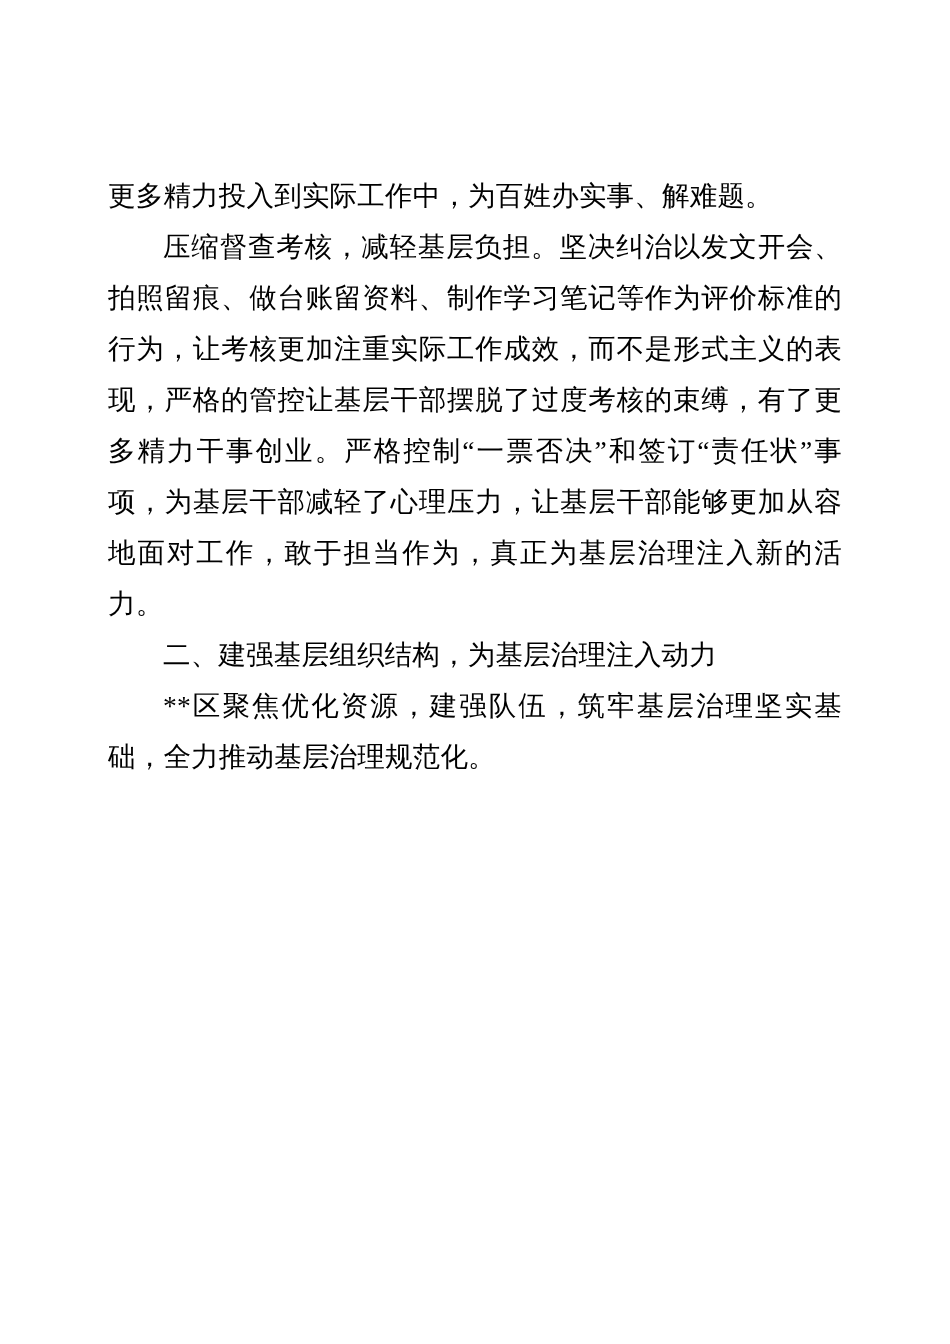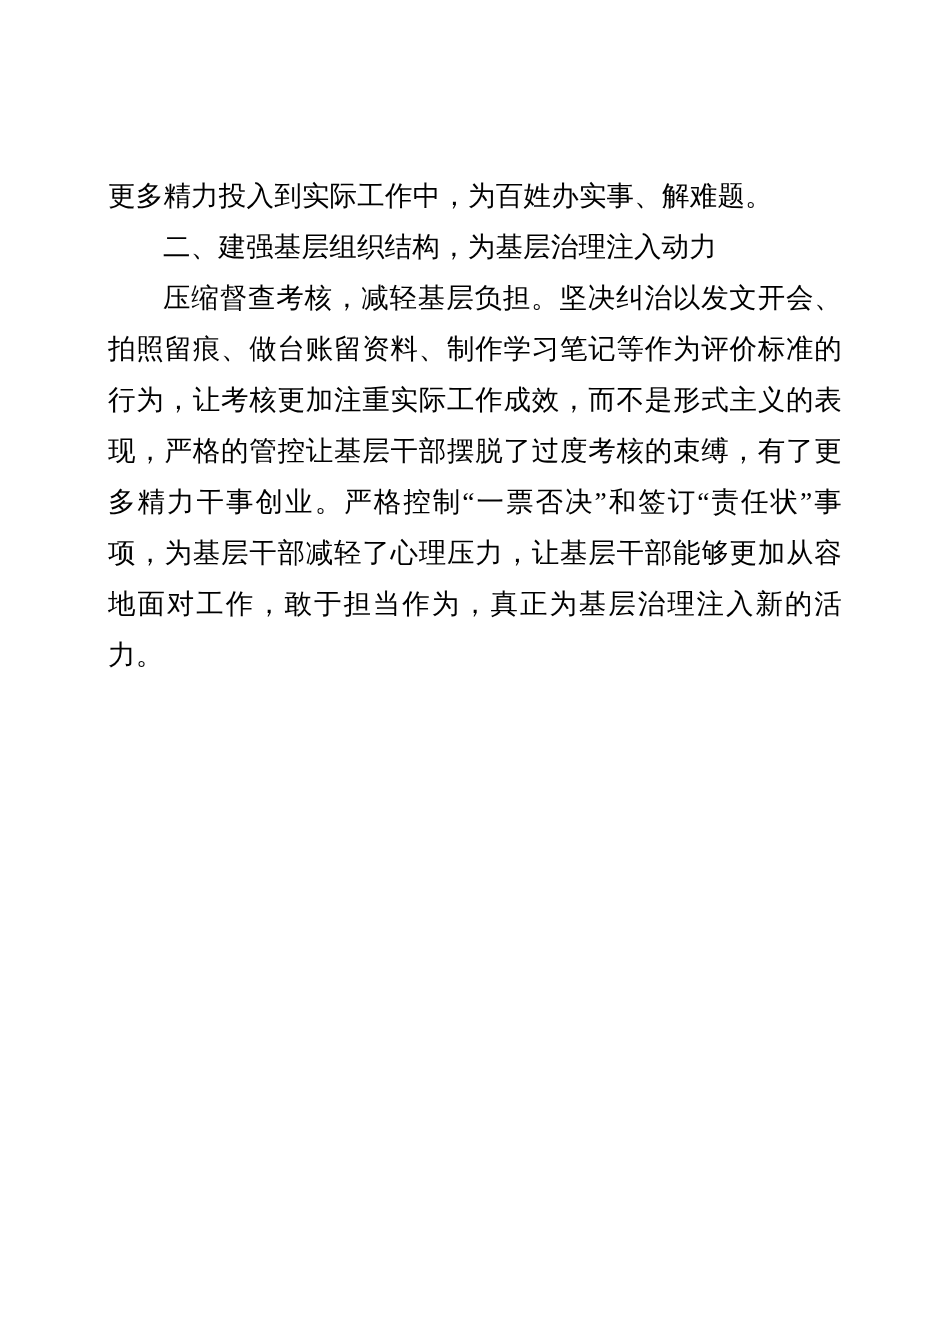--- a/index.html
+++ b/index.html
@@ -36,16 +36,17 @@
   .para.indent {
     text-indent: 2em;
   }
 </style>
 </head>
 <body>
 
 <div class="page">
   <div class="doc-body">
     <p class="para">更多精力投入到实际工作中，为百姓办实事、解难题。</p>
+    <p class="para indent">压缩督查考核，减轻基层负担。坚决纠治以发文开会、拍照留痕、做台账留资料、制作学习笔记等作为评价标准的行为，让考核更加注重实际工作成效，而不是形式主义的表现，严格的管控让基层干部摆脱了过度考核的束缚，有了更多精力干事创业。严格控制“一票否决”和签订“责任状”事项，为基层干部减轻了心理压力，让基层干部能够更加从容地面对工作，敢于担当作为，真正为基层治理注入新的活力。</p>
     <p class="para indent">二、建强基层组织结构，为基层治理注入动力</p>
-    <p class="para indent">压缩督查考核，减轻基层负担。坚决纠治以发文开会、拍照留痕、做台账留资料、制作学习笔记等作为评价标准的行为，让考核更加注重实际工作成效，而不是形式主义的表现，严格的管控让基层干部摆脱了过度考核的束缚，有了更多精力干事创业。严格控制“一票否决”和签订“责任状”事项，为基层干部减轻了心理压力，让基层干部能够更加从容地面对工作，敢于担当作为，真正为基层治理注入新的活力。</p>
+    <p class="para indent">**区聚焦优化资源，建强队伍，筑牢基层治理坚实基础，全力推动基层治理规范化。</p>
   </div>
 </div>
 
 </body></html>

